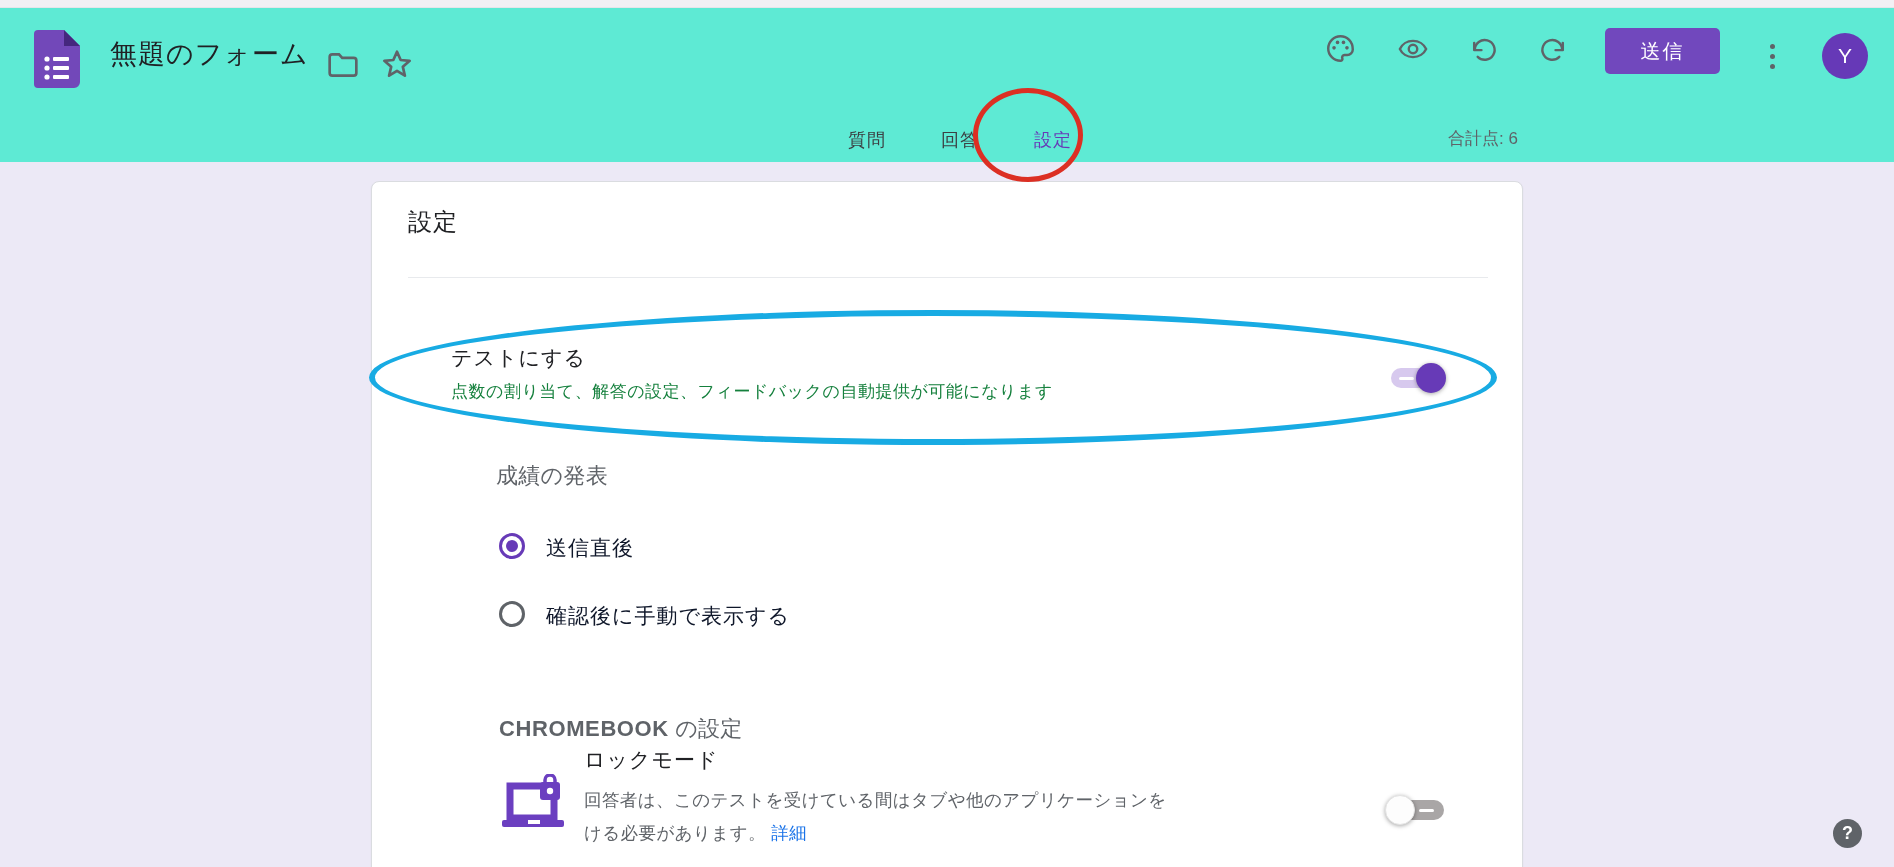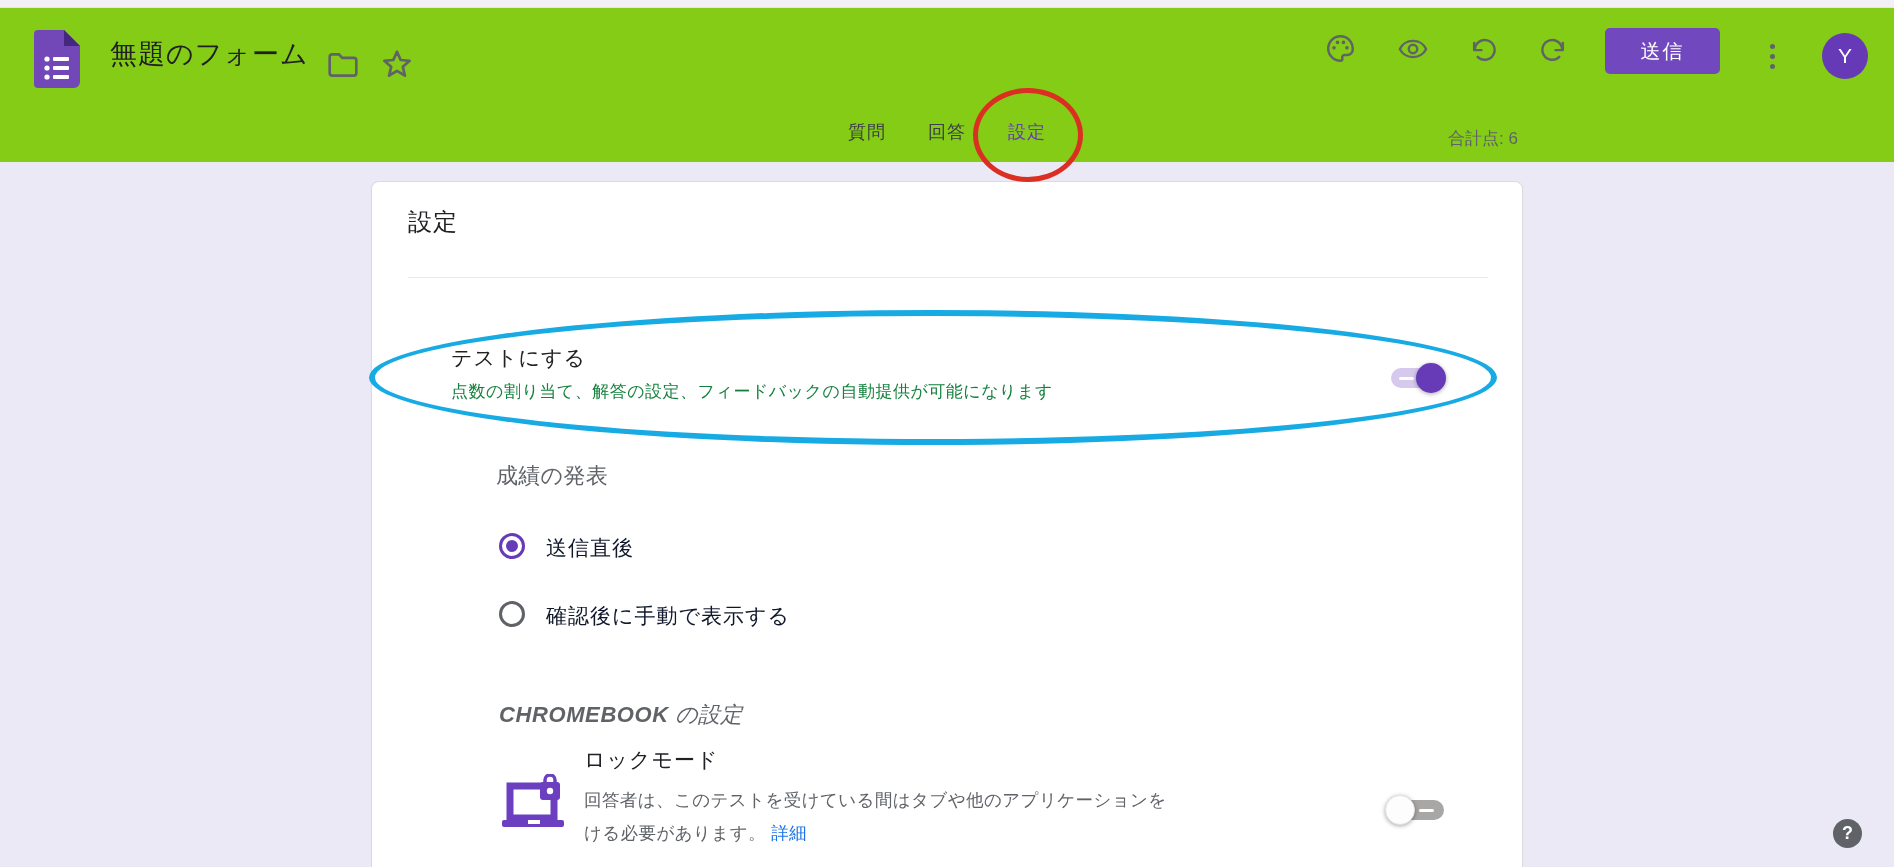--- a/index.html
+++ b/index.html
@@ -4,60 +4,60 @@
 <style>
   * { margin:0; padding:0; box-sizing:border-box; }
   html,body { width:1894px; height:867px; overflow:hidden; }
   body { font-family:"Liberation Sans", sans-serif; background:#ece9f6; position:relative; }
   .abs { position:absolute; }
 
   
   .top-strip { left:0; top:0; width:1894px; height:8px; background:#f2f0f4; border-bottom:1px solid #e7e5ea; }
 
   
-  .header { left:0; top:8px; width:1894px; height:154px; background:#84cc16; }
+  .header { left:0; top:8px; width:1894px; height:154px; background:#5eead4; }
   .forms-logo { left:34px; top:22px; }
   .form-title { left:110px; top:28px; font-size:27px; color:#202124; letter-spacing:1px; }
   .hicon { color:#5f6368; cursor:pointer; }
   .folder-btn { left:327px; top:43px; }
   .star-btn { left:379px; top:38px; }
   .palette-btn { left:1325px; top:25px; }
   .eye-btn { left:1397px; top:26px; }
   .undo-btn { left:1469px; top:27px; }
   .redo-btn { left:1539px; top:27px; }
   .send-btn { left:1605px; top:20px; width:115px; height:46px; background:#7148bd; color:#fff;
               border:none; border-radius:5px; font-size:20px; font-family:inherit; cursor:pointer;
               display:flex; align-items:center; justify-content:center; letter-spacing:2px; }
   .kebab { left:1760px; top:30px; width:24px; height:36px; display:flex; flex-direction:column;
            align-items:center; justify-content:center; gap:5px; cursor:pointer; }
   .kebab i { width:5px; height:5px; border-radius:50%; background:#5f6368; }
   .avatar { left:1822px; top:25px; width:46px; height:46px; border-radius:50%; background:#6639b7;
             color:#fff; font-size:21px; display:flex; align-items:center; justify-content:center; cursor:pointer; }
 
   
-  .tabs { left:827px; top:100px; display:flex; }
+  .tabs { left:827px; top:108px; display:flex;gap:13px; }
   .tab { width:80px; height:48px; display:flex; align-items:center; justify-content:center;
          font-size:18px; color:#3c4043; cursor:pointer; letter-spacing:1px; }
   .tab.active { color:#673ab7; }
   .tab-underline { left:992px; top:157px; width:70px; height:5px; background:#673ab7; border-radius:3px 3px 0 0; }
   .total-points { left:1448px; top:119px; font-size:17px; color:#5f6368; }
 
   
   .main-bg { left:0; top:162px; width:1894px; height:705px; background:#ece9f6; }
   .card { left:371px; top:181px; width:1152px; height:700px; background:#fff; border:1px solid #dadce0;
           border-radius:8px; box-shadow:0 1px 2px rgba(0,0,0,.06); }
   .card-title { left:36px; top:24px; font-size:24px; color:#202124; letter-spacing:1px; }
   .card-divider { left:36px; top:95px; width:1080px; height:1px; background:#e8eaed; }
 
   .quiz-label { left:79px; top:162px; font-size:21px; color:#202124; letter-spacing:1px; }
   .quiz-desc  { left:79px; top:198px; font-size:17px; color:#15803d; letter-spacing:.5px; }
 
   .sec-label { font-size:22px; color:#5f6368; letter-spacing:.3px; }
   .grades-label { left:124px; top:279px; }
-  .chromebook-label { left:127px; top:518px;font-style:italic; }
+  .chromebook-label { left:127px; top:532px; }
   .chromebook-label b { font-weight:bold; letter-spacing:.6px; color:#5f6368; }
   .radio { width:26px; height:26px; border-radius:50%; border:3px solid #5f6368; }
   .radio.checked { border-color:#673ab7; position:relative; }
   .radio.checked::after { content:""; position:absolute; left:4px; top:4px; width:12px; height:12px;
                           border-radius:50%; background:#673ab7; }
   .radio1 { left:127px; top:351px; }
   .radio2 { left:127px; top:419px; }
   .radio-label { font-size:21px; color:#0f172a; letter-spacing:1px; }
   .radio1-label { left:174px; top:352px; }
   .radio2-label { left:174px; top:420px; }

